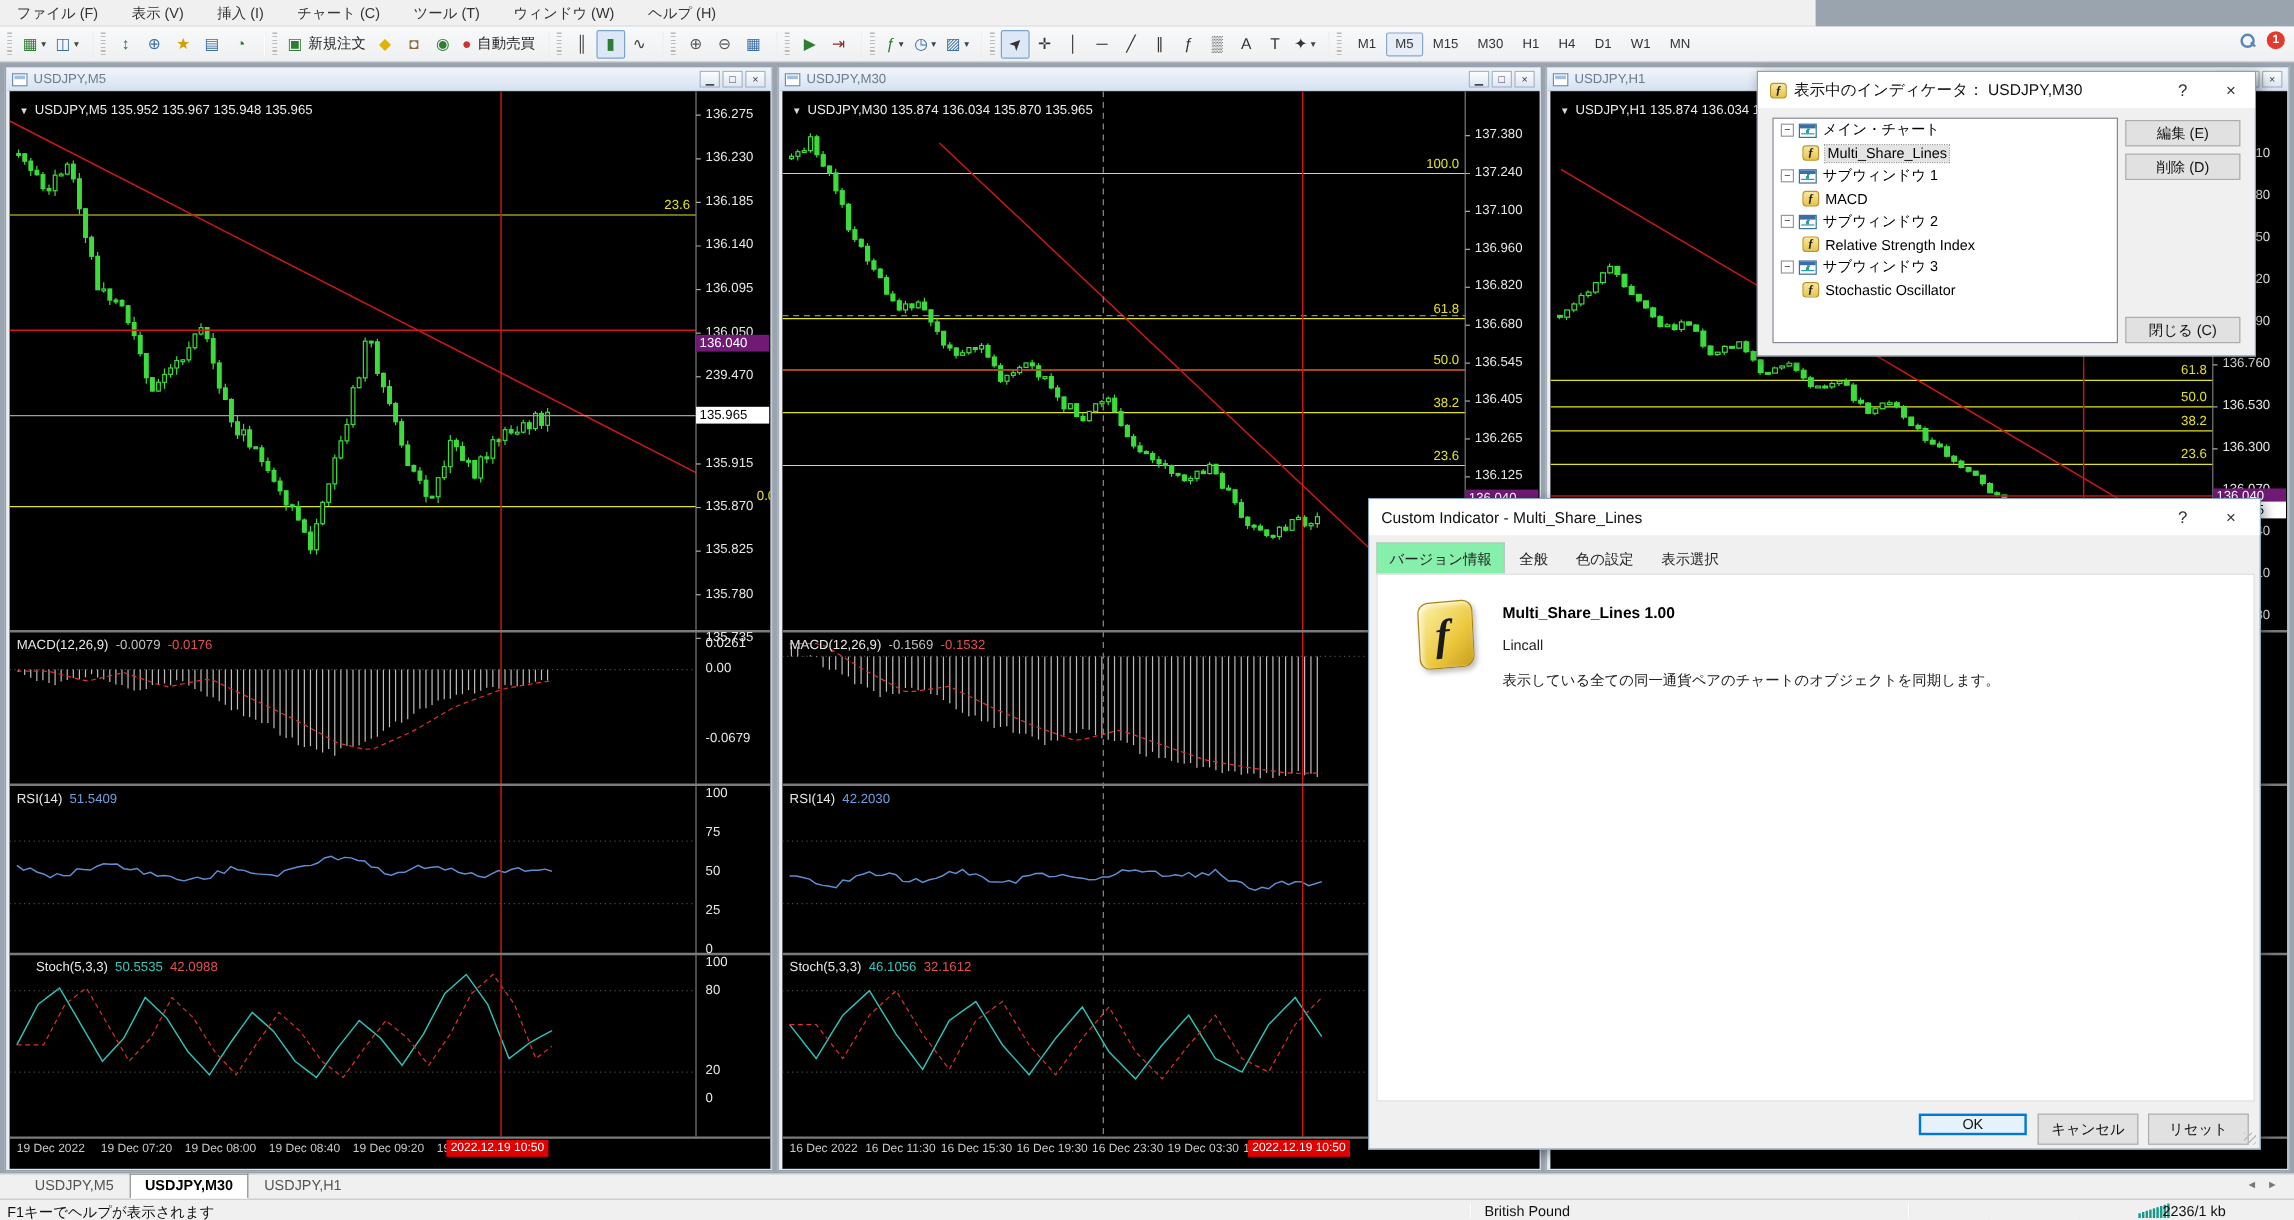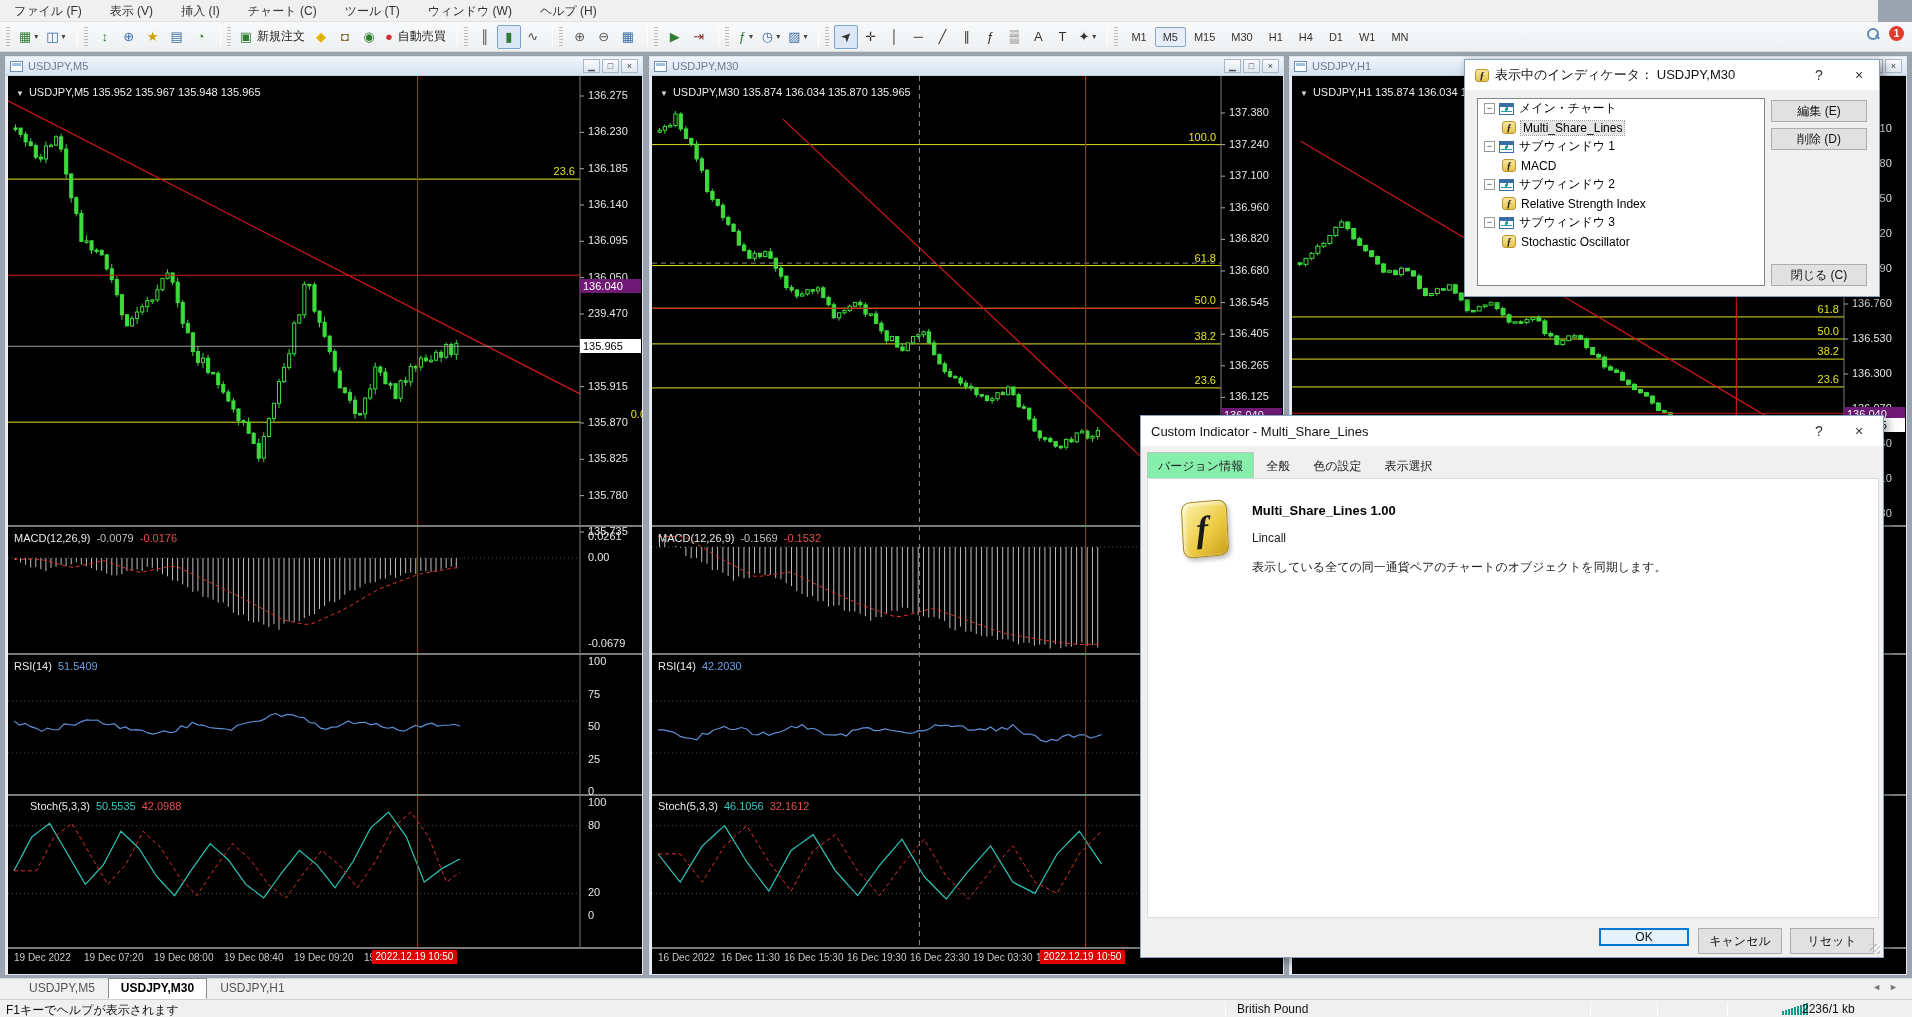--- a/index.html
+++ b/index.html
@@ -1,21 +1,21 @@
 <!DOCTYPE html>
 <html><head>
 <meta charset="utf-8">
 <style>
   * { margin:0; padding:0; box-sizing:border-box; }
   html,body { width:1912px; height:1017px; overflow:hidden; background:#aab4be;
     font-family:"Liberation Sans","DejaVu Sans",sans-serif; }
   #app { position:relative; width:1912px; height:1017px; background:#9aa4ae; }
 
   
-  #menubar { position:absolute; left:0; top:0; width:1878px; height:22px;
+  #menubar { position:absolute; left:0; top:0; width:1513px; height:22px;
     background:#f0f0f0; border-bottom:1px solid #e2e2e2; display:flex; align-items:center; }
   .menu-item { padding:0 14px; font-size:12px; color:#333; height:22px; line-height:22px; }
 
   
   #toolbar { position:absolute; left:0; top:22px; width:1912px; height:30px;
     background:linear-gradient(#f8f9fa,#eef0f2); border-bottom:1px solid #d5d8db;
     display:flex; align-items:center; padding-left:4px; }
   .tb-group { display:flex; align-items:center; height:26px; padding:0 3px; }
   .tb-sep { width:1px; height:20px; background:#c6cacd; margin:0 4px; border-right:1px solid #fff; }
   .tb-grip { width:4px; height:20px; margin:0 2px;
@@ -625,21 +625,21 @@
           <div class="fib-label" style="left: 0px; width: 567px; top: 89.1553px;">23.6</div>
           <div class="fib-label" style="left: 0px; width: 638px; top: 332.163px; padding-left: 25px;">0.0</div>
           <div class="badge bid" style="left: 572px; top: 202.723px; width: 61px;">136.040</div>
           <div class="badge last" style="left: 572px; top: 263.273px; width: 61px;">135.965</div>
           <div class="ohlc" style="left: 8px; top: 10px;"><span class="tri">▼</span>USDJPY,M5 135.952 135.967 135.948 135.965</div>
           <div class="pane-label" style="left: 6px; top: 456px;"><span>MACD(12,26,9)</span><span class="v-silver">-0.0079</span><span class="v-red">-0.0176</span></div>
           <div class="pane-label" style="left: 6px; top: 584px;"><span>RSI(14)</span><span class="v-blue">51.5409</span></div>
           <div class="pane-label" style="left: 6px; top: 724px; margin-left: 16px;"><span>Stoch(5,3,3)</span><span class="v-teal">50.5535</span><span class="v-red">42.0988</span></div>
           <div class="ax-label" style="left: 580px; top: 454px;">0.0261</div>
           <div class="ax-label" style="left: 580px; top: 475px;">0.00</div>
-          <div class="ax-label" style="left: 580px; top: 561px;">-0.0679</div>
+          <div class="ax-label" style="left: 580px; top: 533px;">-0.0679</div>
           <div class="ax-label" style="left: 580px; top: 579px;">100</div>
           <div class="ax-label" style="left: 580px; top: 611.5px;">75</div>
           <div class="ax-label" style="left: 580px; top: 644px;">50</div>
           <div class="ax-label" style="left: 580px; top: 676.5px;">25</div>
           <div class="ax-label" style="left: 580px; top: 709px;">0</div>
           <div class="ax-label" style="left: 580px; top: 720px;">100</div>
           <div class="ax-label" style="left: 580px; top: 742.6px;">80</div>
           <div class="ax-label" style="left: 580px; top: 810.4px;">20</div>
           <div class="ax-label" style="left: 580px; top: 833px;">0</div>
           <div class="time-label" style="left: 6px; top: 876px;">19 Dec 2022</div>

